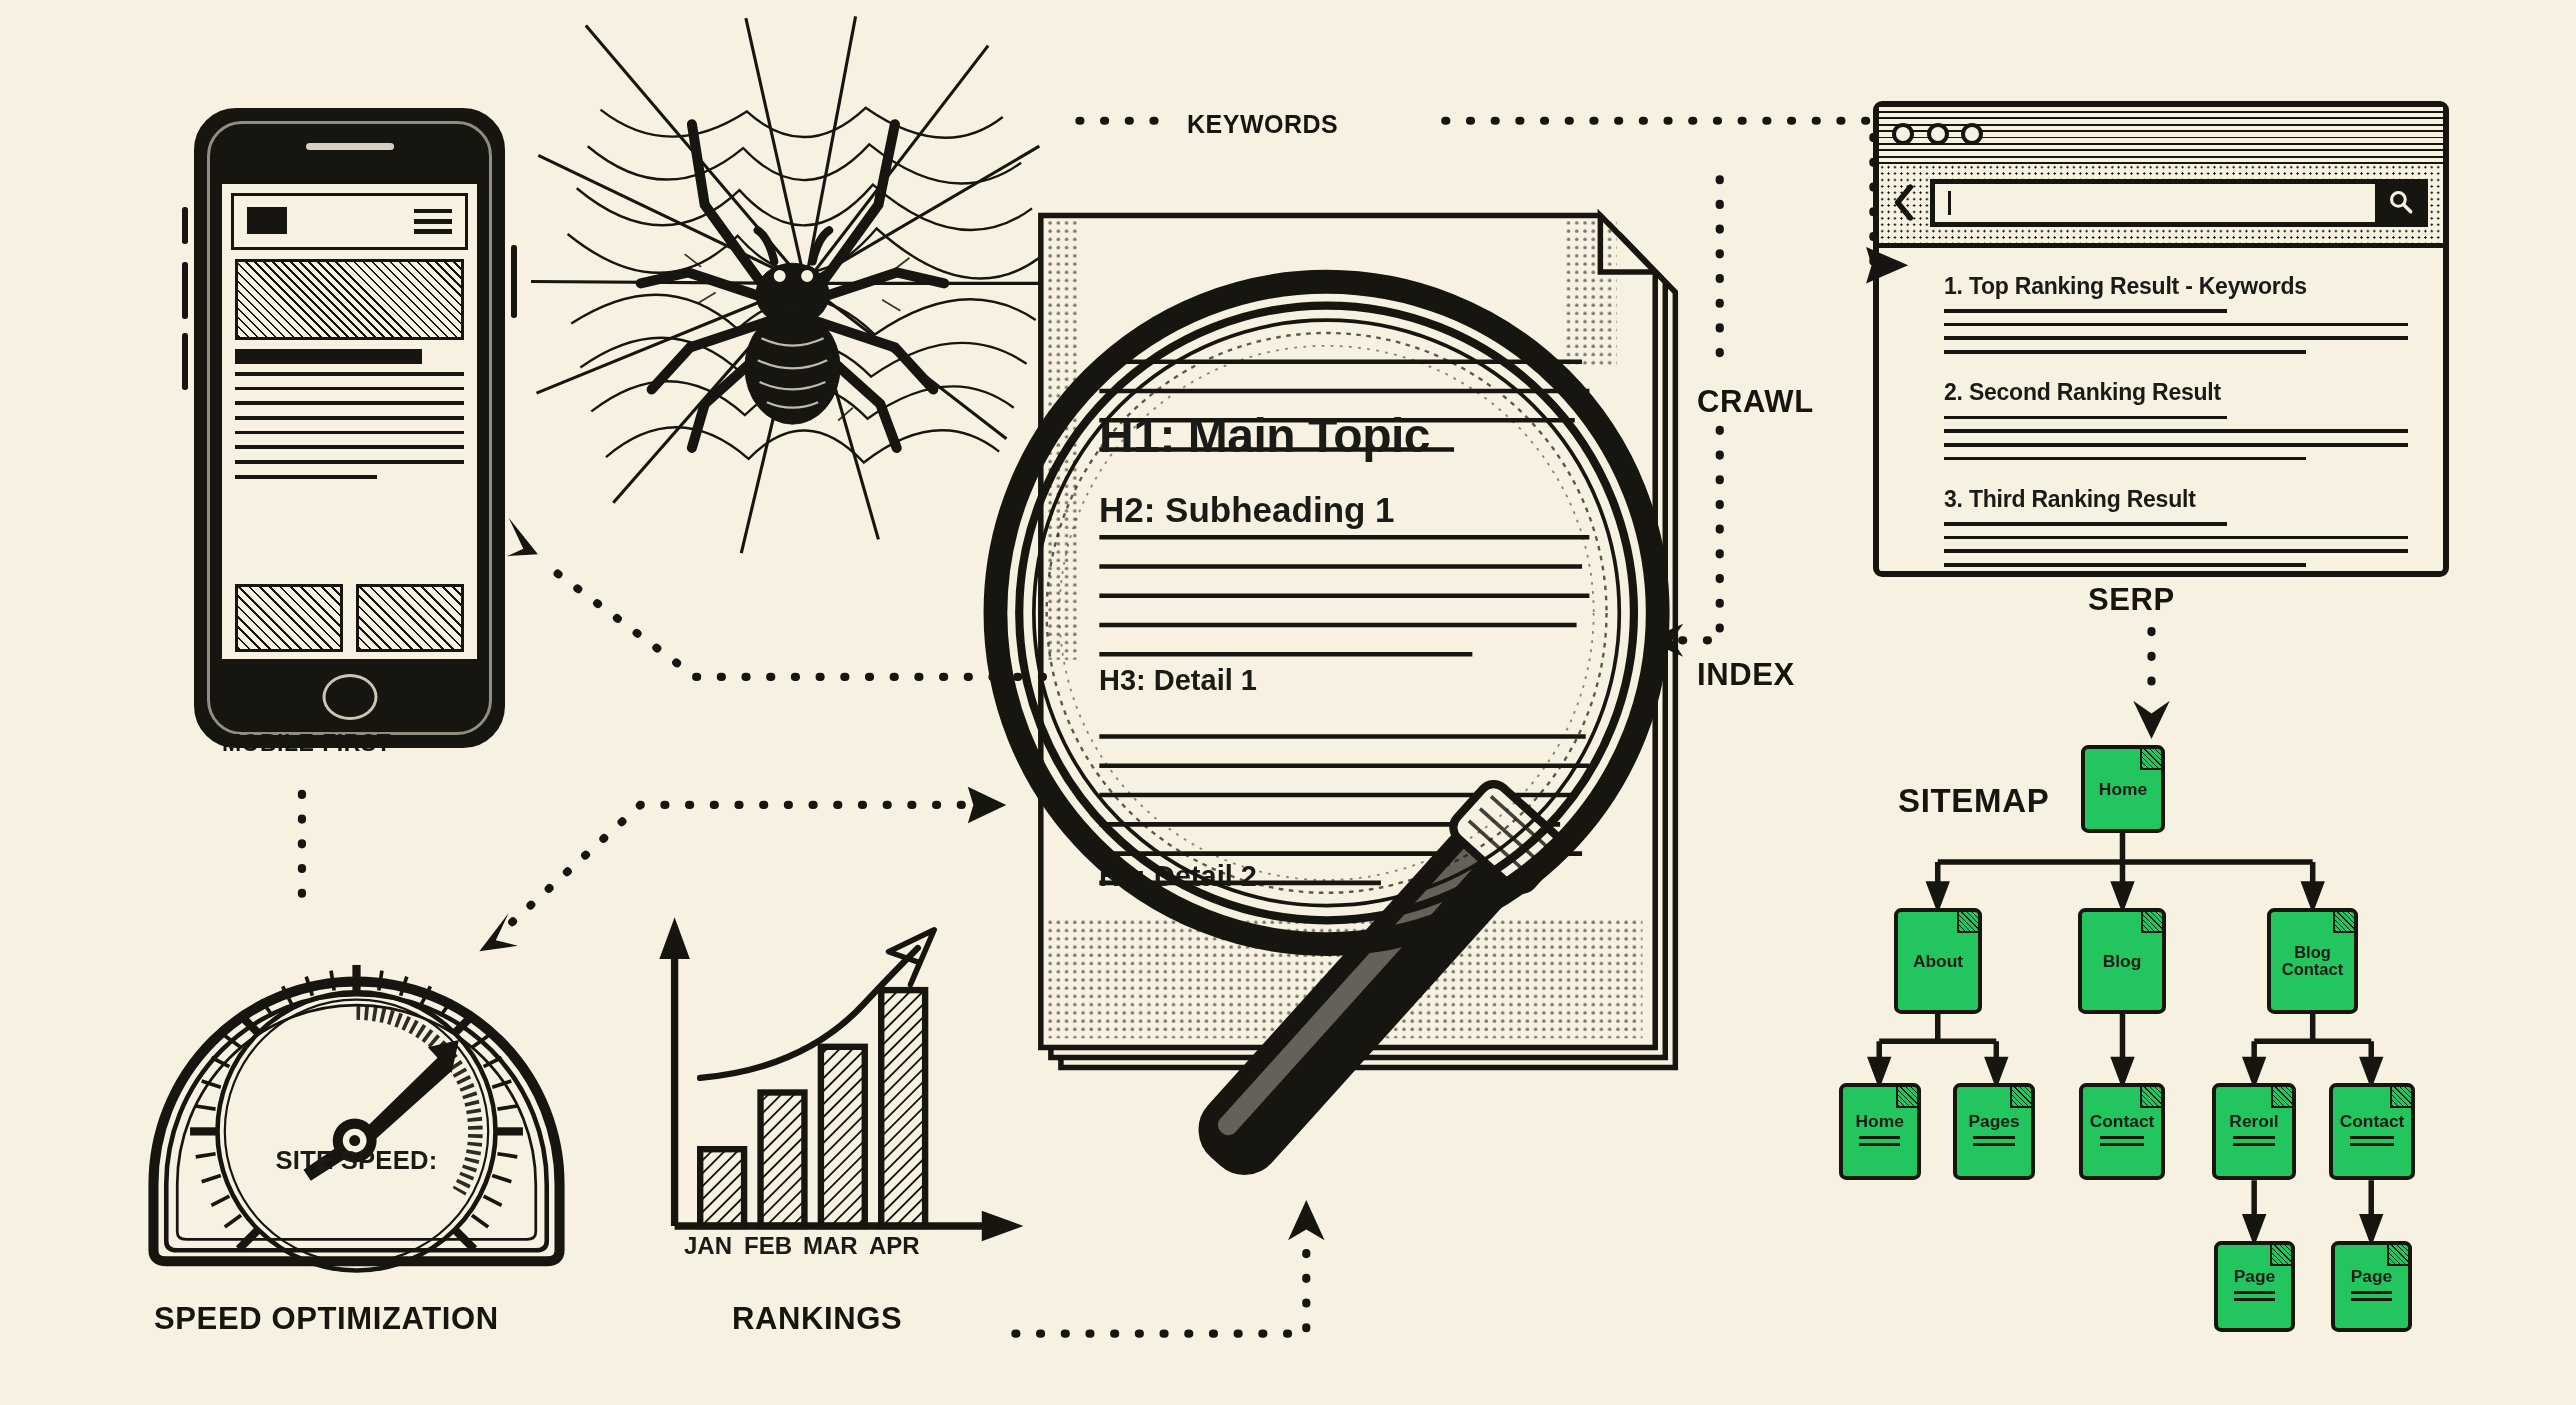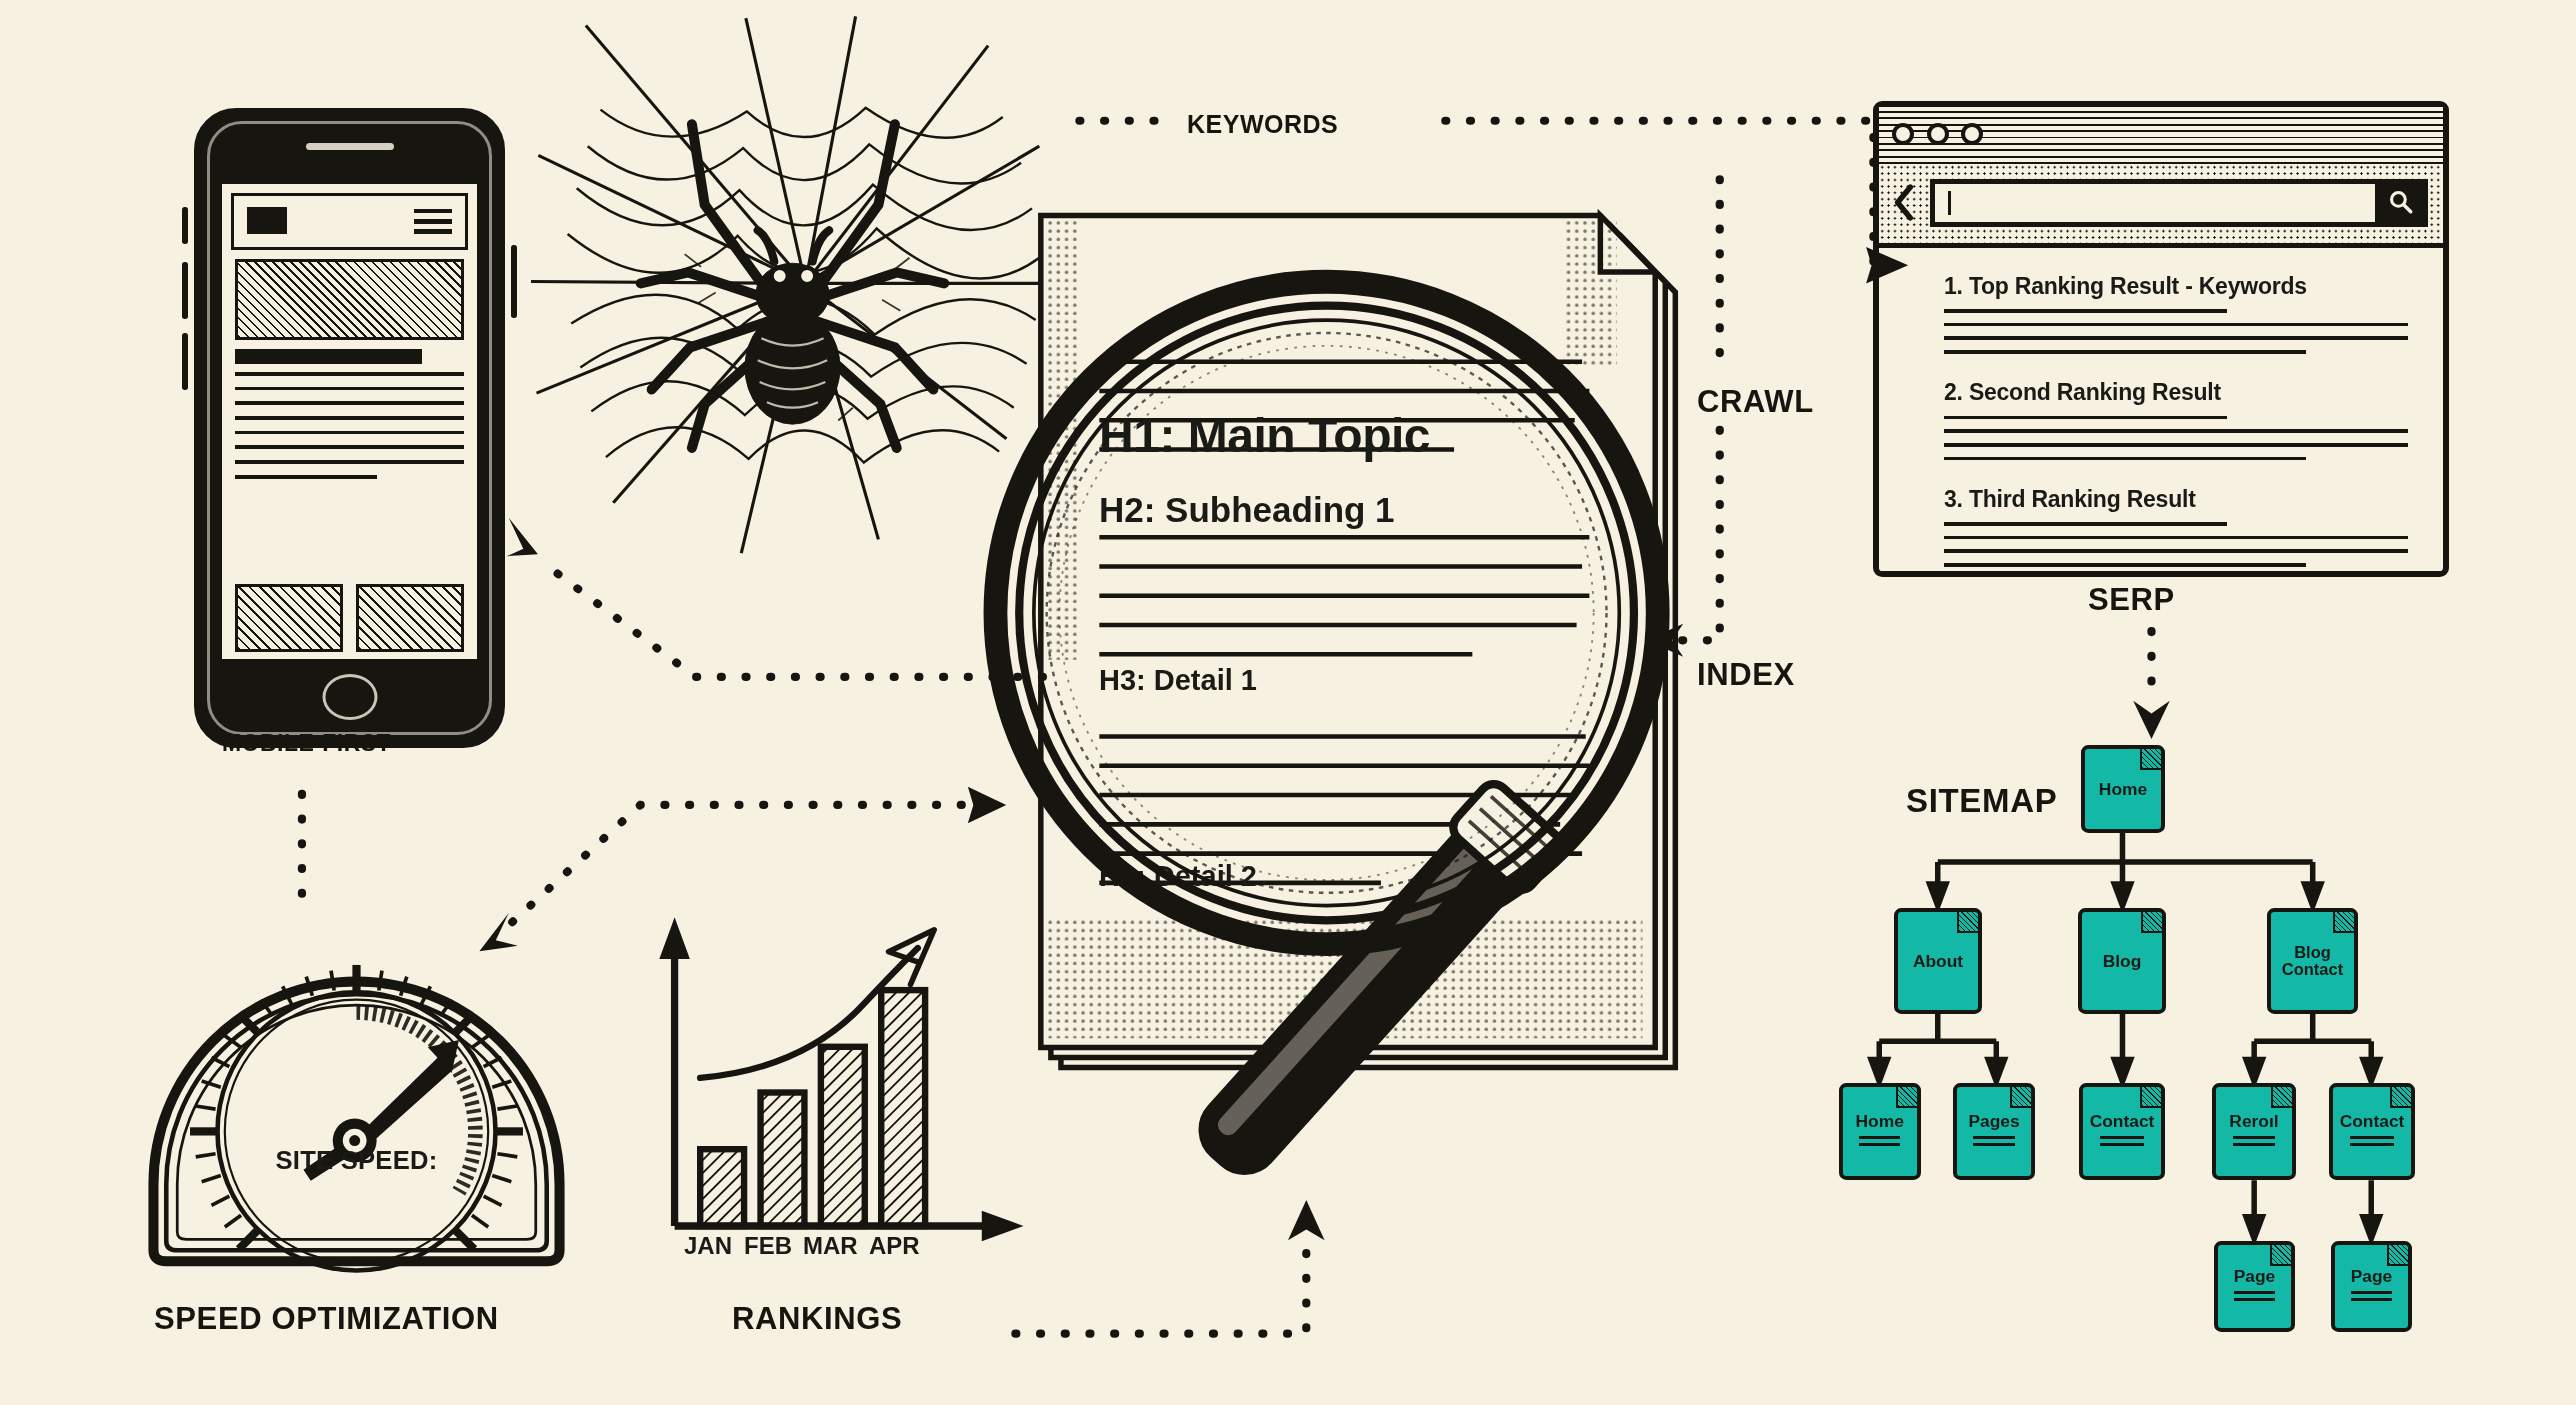--- a/index.html
+++ b/index.html
@@ -79,35 +79,35 @@
   .br-input{position:absolute;left:51px;right:14.6px;top:14.6px;height:48px;border:5.5px solid #17150f;background:#F7F1E1;box-sizing:border-box;}
   .br-caret{position:absolute;left:12.8px;top:7.3px;width:3.7px;height:24px;background:#17150f;}
   .br-searchbtn{position:absolute;right:-2.7px;top:-2.7px;width:51px;height:42px;background:#17150f;
     display:flex;align-items:center;justify-content:center;}
   .br-body{position:absolute;left:0;right:0;top:135px;bottom:0;padding:31px 35px 0 65px;box-sizing:border-box;}
   .res{margin-bottom:25.6px;}
   .res-title{font-size:23px;font-weight:bold;letter-spacing:-.01em;margin-bottom:9.1px;}
   .res-lines i{display:block;height:3.7px;background:#17150f;margin-bottom:10px;}
   
   #sitemap{left:1857px;top:723px;width:659px;height:622px;}
-  .node{position:absolute;border:4.6px solid #17150f;border-radius:7.3px;background:#14b8a6;
+  .node{position:absolute;border:4.6px solid #17150f;border-radius:7.3px;background:#22c55e;
     display:flex;flex-direction:column;align-items:center;justify-content:center;box-sizing:border-box;}
   .node .nm{font-size:17.4px;font-weight:bold;line-height:1.05;text-align:center;}
   .node .nm.two{font-size:16.5px;}
   .node .fold{position:absolute;right:-0.9px;top:-0.9px;width:20px;height:20px;
     background:repeating-linear-gradient(45deg,#17150f 0 0.9px,transparent 0.9px 3.7px);
     border-left:2.7px solid #17150f;border-bottom:2.7px solid #17150f;}
   .node .nlines{margin-top:5.5px;width:56%;}
   .node .nlines i{display:block;height:2.7px;background:#17150f;margin-bottom:4.6px;}
   
   #lbl-keywords{left:1187px;top:110px;font-size:25px;}
   #lbl-crawl{left:1697px;top:384px;font-size:31px;}
   #lbl-index{left:1697px;top:657px;font-size:31px;}
   #lbl-serp{left:2088px;top:582px;font-size:31px;}
-  #lbl-sitemap{left:1898px;top:782px;font-size:33px;margin-left:8px;}
+  #lbl-sitemap{left:1898px;top:782px;font-size:33px;}
   #lbl-mobile{left:222px;top:730px;font-size:23px;}
   #lbl-speed{left:154px;top:1301px;font-size:31px;}
   #lbl-rankings{left:732px;top:1301px;font-size:31px;}
   .gauge-txt1{position:absolute;left:0;right:0;top:236px;text-align:center;font-size:25.6px;font-weight:bold;letter-spacing:.01em;}
   .gauge-txt2{position:absolute;left:0;right:0;top:267px;text-align:center;font-size:35px;font-weight:bold;}
   .bar-lbl{position:absolute;font-size:24px;font-weight:bold;}
 </style>
 </head>
 <body>
 

